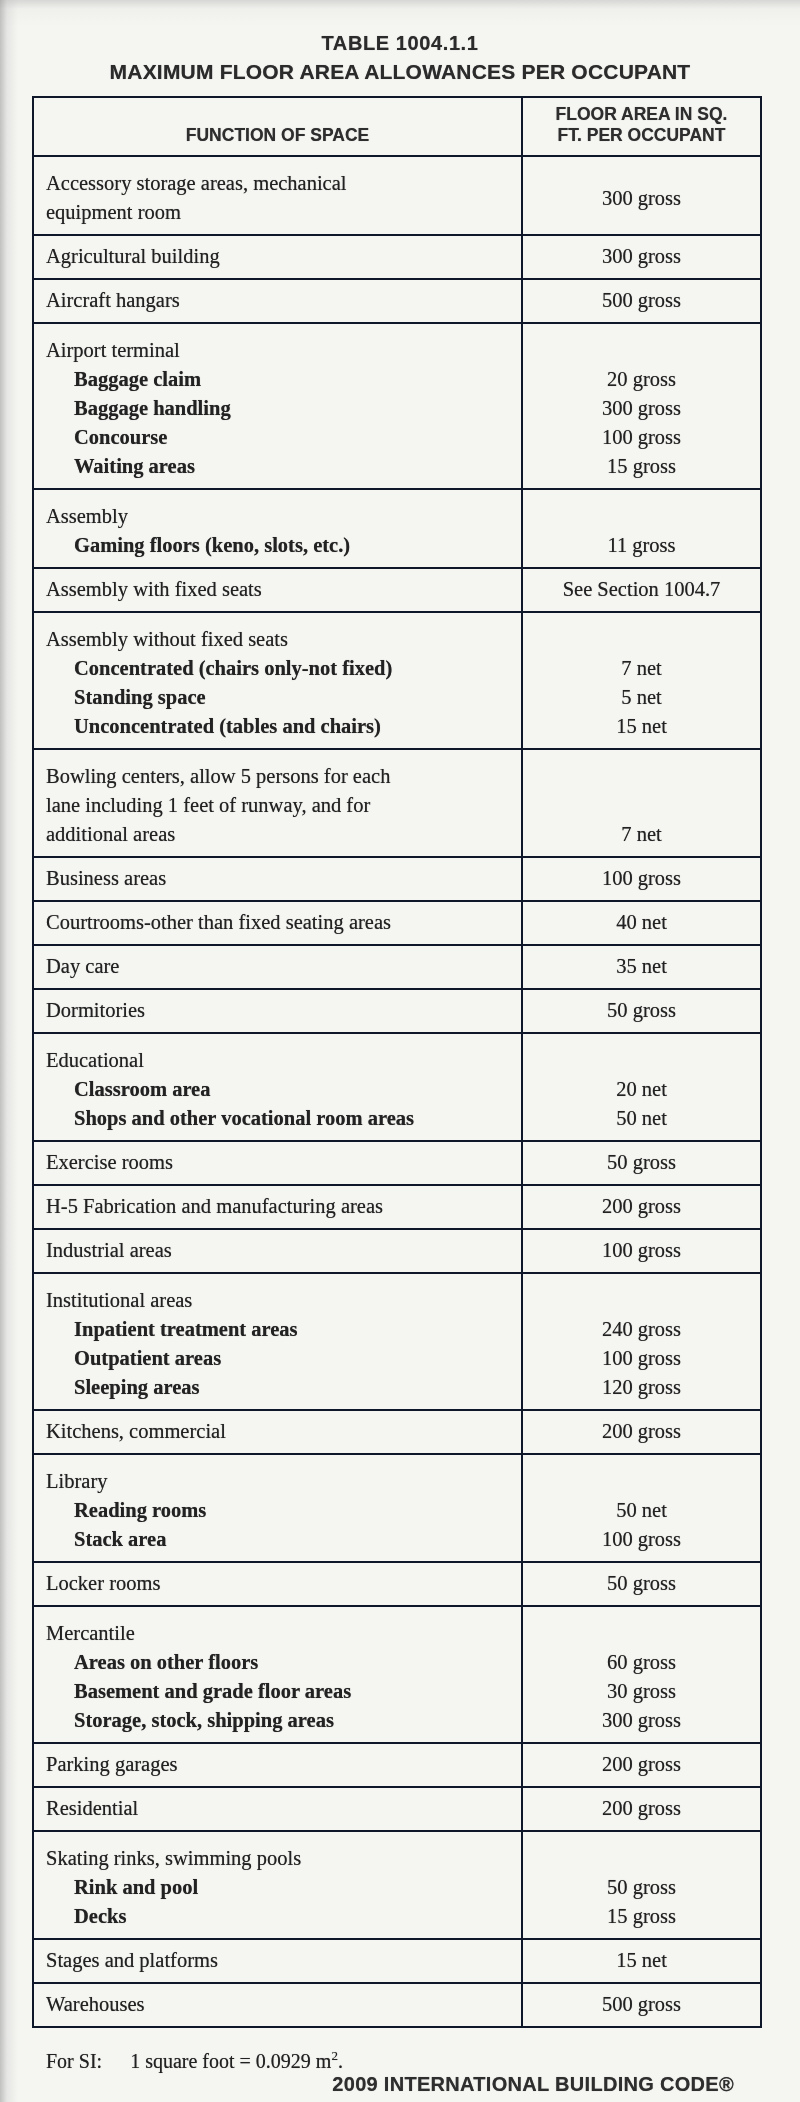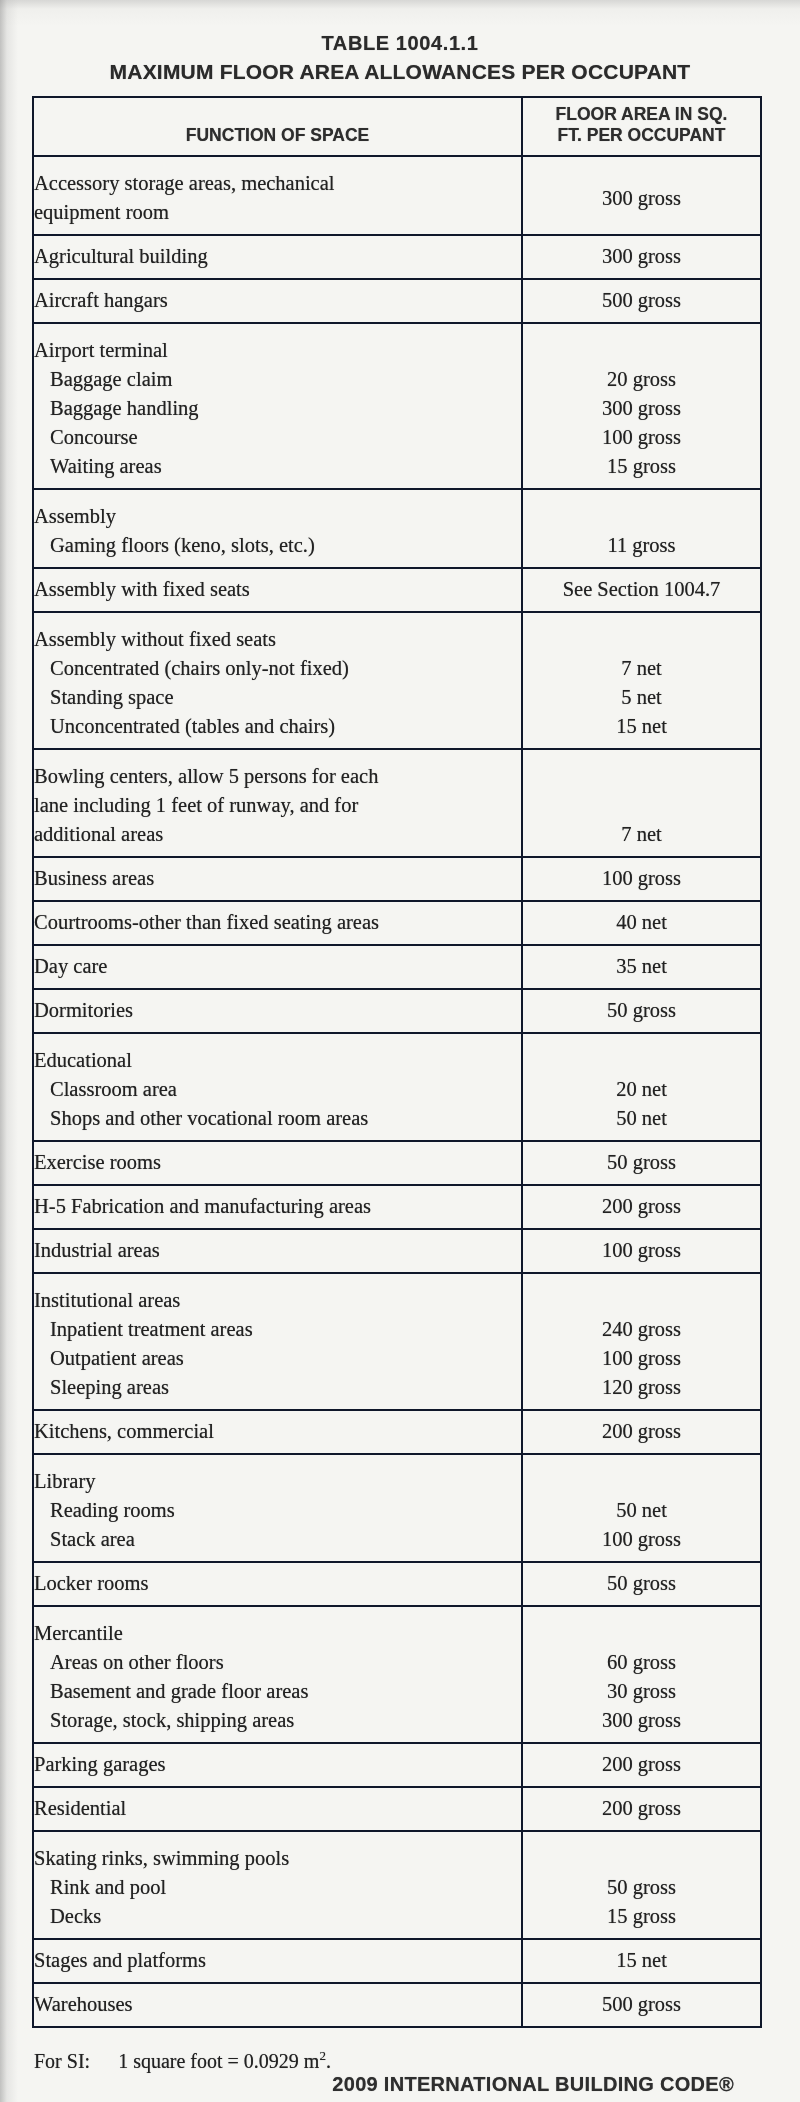--- a/index.html
+++ b/index.html
@@ -28,29 +28,29 @@
   col.c-val{width:239px;}
   th,td{border:2px solid #0f172a;}
   thead th{
     font-family:"Liberation Sans", sans-serif;font-weight:bold;
     font-size:17.5px;line-height:21px;color:#2e2e2e;
     vertical-align:bottom;text-align:center;padding:6px 4px 9px;
   }
   tbody td{vertical-align:top;padding:6px 0 7px;}
   tr.multi td{padding-top:12px;}
   .line{height:29px;line-height:29px;font-size:20.5px;white-space:nowrap;}
-  td.col-fn .line{padding-left:0;}
-  td.col-fn .line.ind{padding-left:16px;}
+  td.col-fn .line{padding-left:12px;}
+  td.col-fn .line.ind{padding-left:40px;font-weight:bold;}
   td.col-val .line{text-align:center;padding:0 4px;}
   td.col-val.vcenter{vertical-align:middle;}
   td.col-val .cval{font-size:20.5px;text-align:center;line-height:29px;}
 
   
   .footnote{margin:22px 0 0 34px;font-size:20px;}
-  .fn-prefix{margin-right:28px;}
+  .fn-prefix{margin-right:28px;margin-left:12px;}
   .footnote sup{font-size:13px;line-height:0;}
 
   
   .footer{
     position:absolute;right:66px;bottom:6px;
     font-family:"Liberation Sans", sans-serif;font-weight:bold;
     font-size:20px;letter-spacing:.3px;color:#2e2e2e;
   }
 </style>
 </head>

